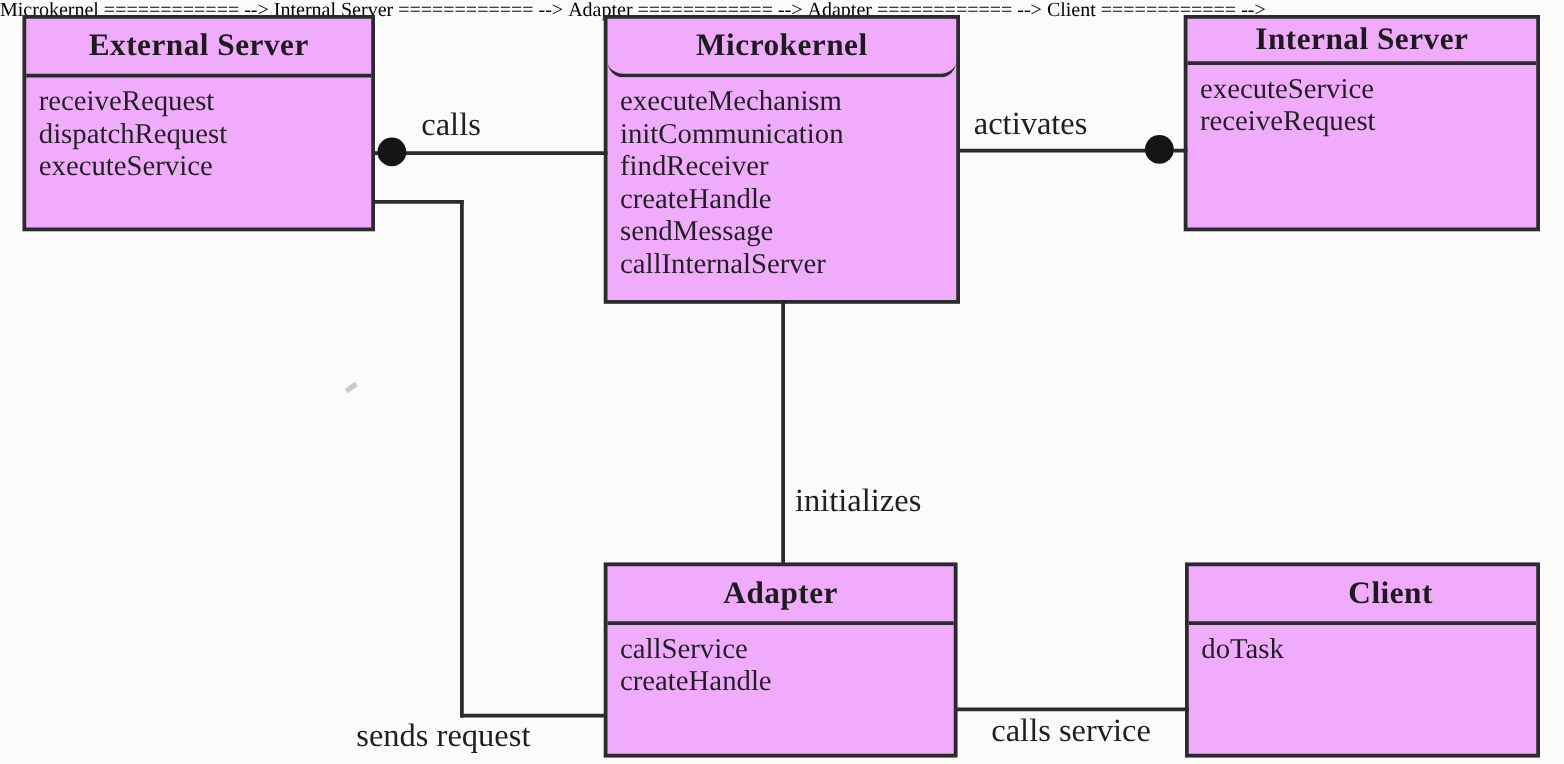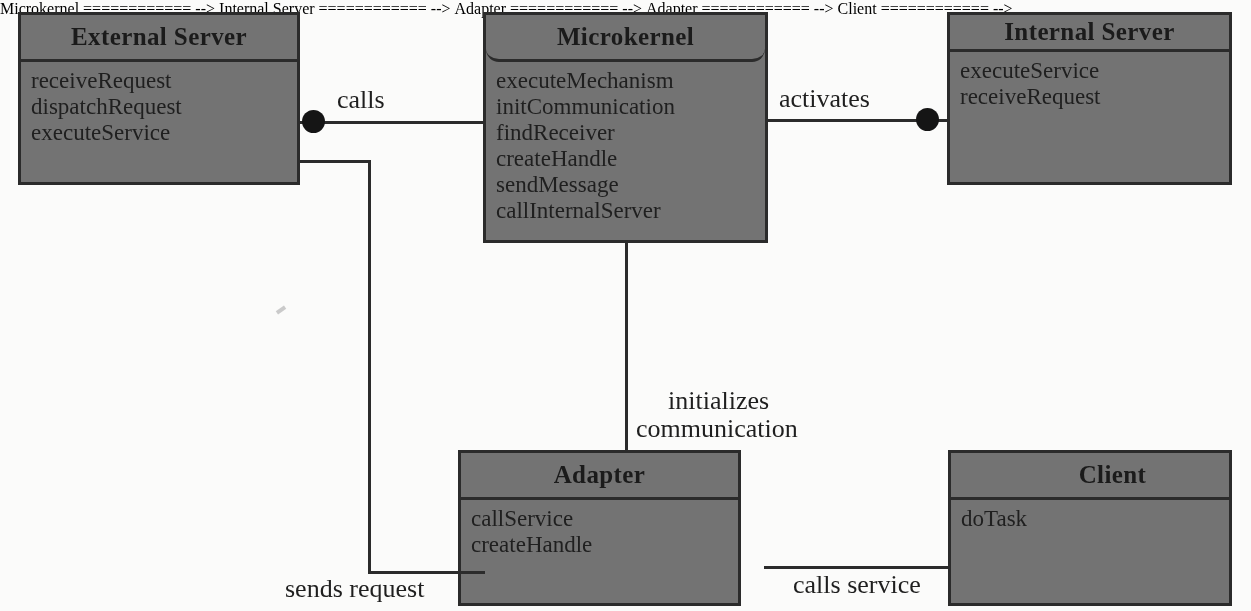--- a/index.html
+++ b/index.html
@@ -15,21 +15,21 @@
     background: #fbfbfa;
     overflow: hidden;
     font-family: "Liberation Serif", "DejaVu Serif", serif;
   }
 
   
   .uml-class {
     position: absolute;
     box-sizing: border-box;
     border: 3px solid #2b2b2b;
-    background: #737373;
+    background: #f0abfc;
   }
   .uml-class-name {
     box-sizing: border-box;
     width: 100%;
     text-align: center;
     font-weight: bold;
     font-size: 25px;
     letter-spacing: 0.4px;
     color: #1b1b1b;
     border-bottom: 3px solid #2b2b2b;
@@ -116,21 +116,21 @@
   
   <div class="uml-class" style="left:947px; top:12px; width:285px; height:173px;">
     <div class="uml-class-name" style="height:37px;">Internal Server</div>
     <div class="uml-ops">
       <div class="uml-op">executeService</div>
       <div class="uml-op">receiveRequest</div>
     </div>
   </div>
 
   
-  <div class="uml-class" style="left:458px; top:450px; width:283px; height:156px;">
+  <div class="uml-class" style="left:483px; top:450px; width:283px; height:156px;">
     <div class="uml-class-name" style="height:47px;">Adapter</div>
     <div class="uml-ops">
       <div class="uml-op">callService</div>
       <div class="uml-op">createHandle</div>
     </div>
   </div>
 
   
   <div class="uml-class" style="left:948px; top:450px; width:284px; height:156px;">
     <div class="uml-class-name" style="height:47px;padding-left:45px;">Client</div>
@@ -144,22 +144,21 @@
   <div class="edge-dot" style="left:302px; top:110px; width:23px; height:23px;"></div>
   <div class="edge-label" style="left:337px; top:87px;">calls</div>
 
    Internal Server ============ --&gt;
   <div class="edge-h" style="left:766px; top:119px; width:184px;"></div>
   <div class="edge-dot" style="left:916px; top:108px; width:23px; height:23px;"></div>
   <div class="edge-label" style="left:779px; top:86px;">activates</div>
 
    Adapter ============ --&gt;
   <div class="edge-v" style="left:625px; top:241px; height:211px;"></div>
-  <div class="edge-label two-line" style="left:636px; top:388px;margin-left:32px;">initializes</div>
-  <div class="edge-label two-line" style="left:636px; top:416px;">communication</div>
+  <div class="edge-label two-line" style="left:636px; top:388px;">initializes</div>
 
    Adapter ============ --&gt;
   <div class="edge-h" style="left:298px; top:160px; width:73px;"></div>
   <div class="edge-v" style="left:368px; top:160px; height:414px;"></div>
   <div class="edge-h" style="left:368px; top:571px; width:117px;"></div>
   <div class="edge-label" style="left:285px; top:576px;">sends request</div>
 
    Client ============ --&gt;
   <div class="edge-h" style="left:764px; top:566px; width:187px;"></div>
   <div class="edge-label" style="left:793px; top:572px;">calls service</div>

